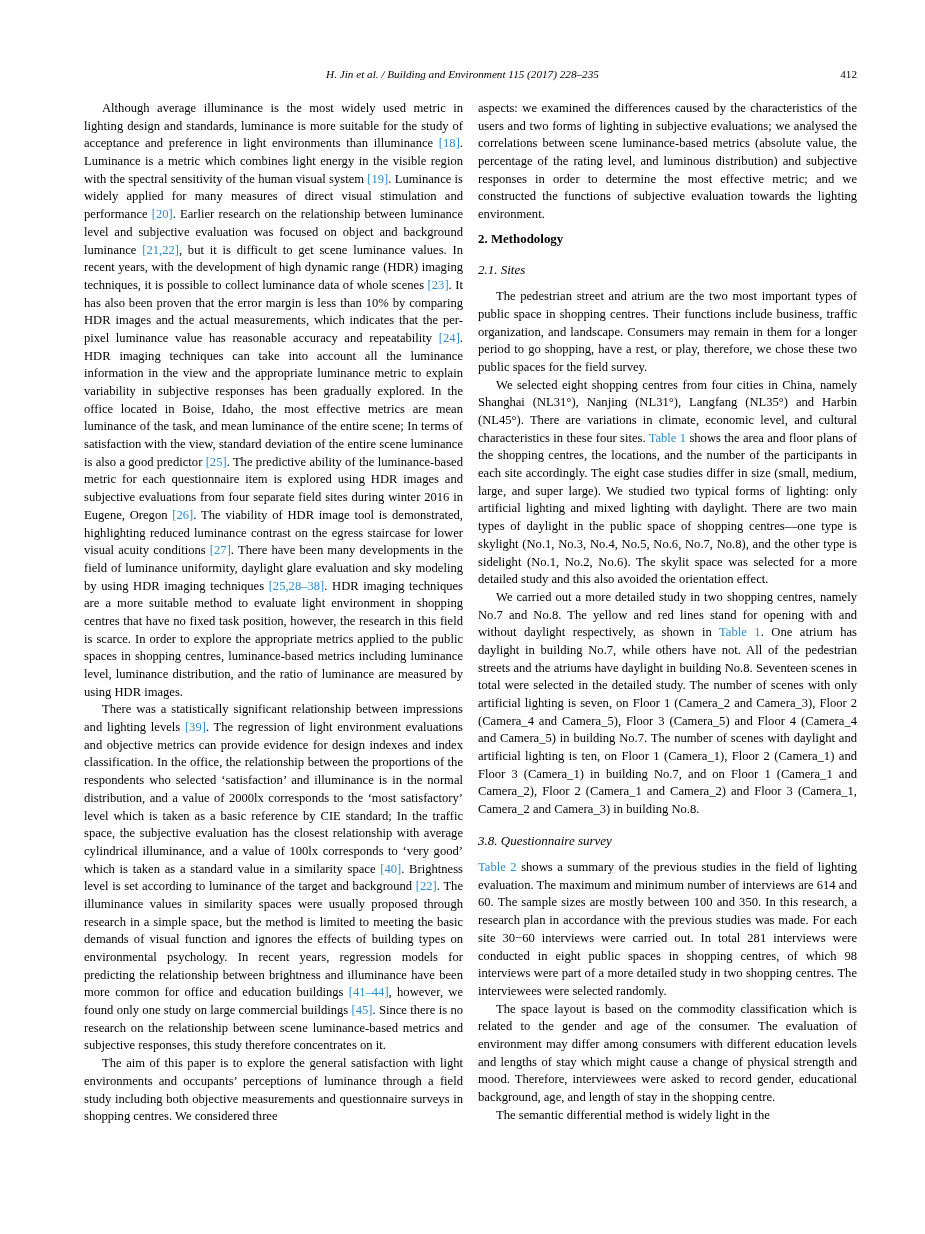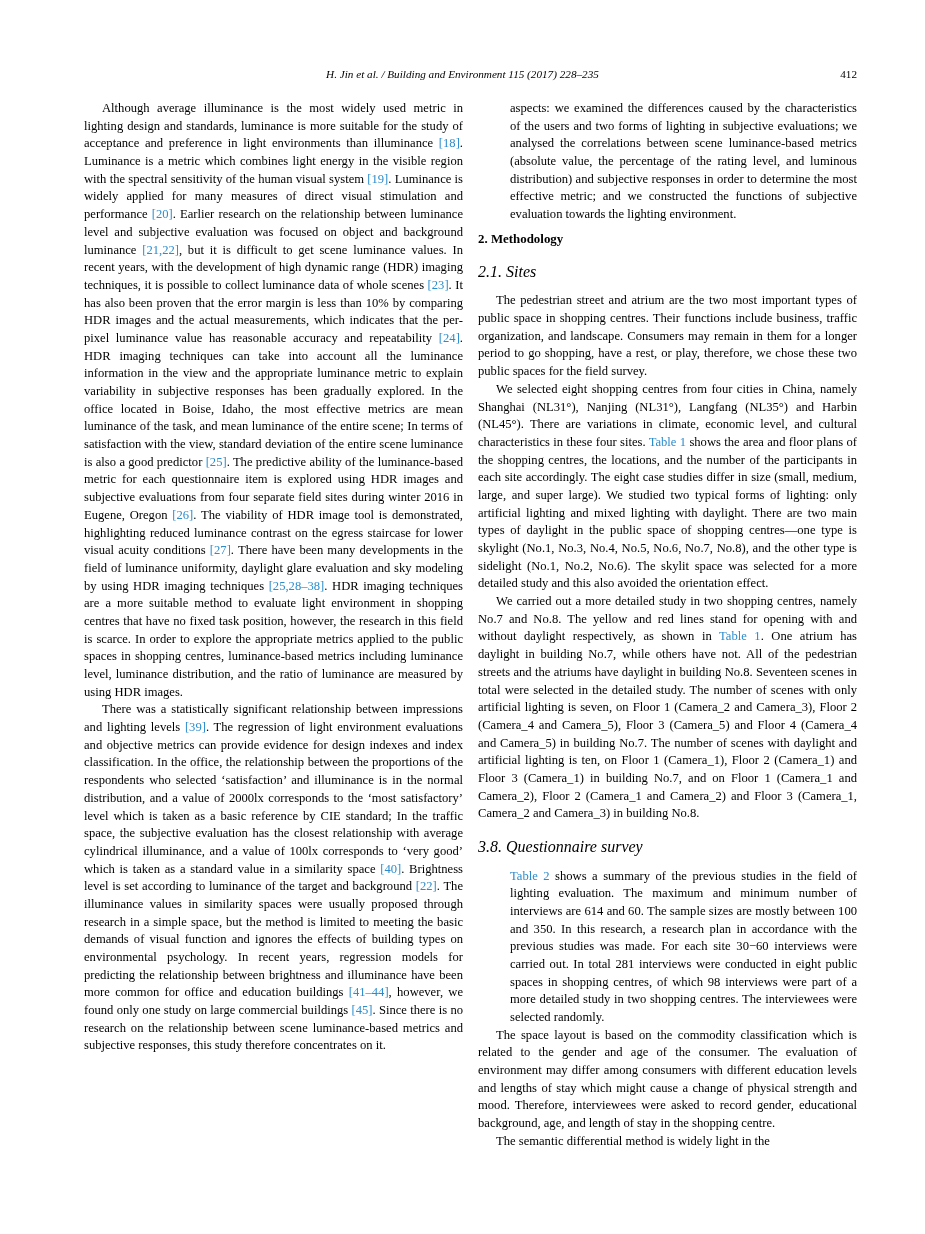--- a/index.html
+++ b/index.html
@@ -60,34 +60,34 @@
     hyphens: auto;
     -webkit-hyphens: auto;
   }
   .col-left { left: 16px; }
   .col-right { left: 410px; }
   p {
     margin: 0;
     text-indent: 18px;
     text-align: justify;
   }
-  p.noindent { text-indent: 0; margin-left: 32px; }
+  p.noindent { text-indent: 0; }
   a.ref {
     color: #2b8ccc;
     text-decoration: none;
   }
   h2.section {
     font-size: 12.9px;
     font-weight: bold;
     margin: 6px 0 10px 0;
     text-indent: 0;
     font-family: "Liberation Serif", serif;
   }
   h3.subsection {
-    font-size: 16px;
+    font-size: 13px;
     font-weight: normal;
     font-style: italic;
     margin: 13px 0 9px 0;
     text-indent: 0;
     font-family: "Liberation Serif", serif;
   }
 </style>
 </head>
 <body>
 
@@ -95,20 +95,21 @@
 
   <div class="running-head">
     <span class="rh-center">H. Jin et al. / Building and Environment 115 (2017) 228–235</span>
     <span class="rh-page">412</span>
   </div>
 
   <div class="columns">
     <div class="col col-left" id="col-left">
         <p>Although average illuminance is the most widely used metric in lighting design and standards, luminance is more suitable for the study of acceptance and preference in light environments than illuminance <a class="ref" href="#">[18]</a>. Luminance is a metric which combines light energy in the visible region with the spectral sensitivity of the human visual system <a class="ref" href="#">[19]</a>. Luminance is widely applied for many measures of direct visual stimulation and performance <a class="ref" href="#">[20]</a>. Earlier research on the relationship between luminance level and subjective evaluation was focused on object and background luminance <a class="ref" href="#">[21,22]</a>, but it is difficult to get scene luminance values. In recent years, with the development of high dynamic range (HDR) imaging techniques, it is possible to collect luminance data of whole scenes <a class="ref" href="#">[23]</a>. It has also been proven that the error margin is less than 10% by comparing HDR images and the actual measurements, which indicates that the per-pixel luminance value has reasonable accuracy and repeatability <a class="ref" href="#">[24]</a>. HDR imaging techniques can take into account all the luminance information in the view and the appropriate luminance metric to explain variability in subjective responses has been gradually explored. In the office located in Boise, Idaho, the most effective metrics are mean luminance of the task, and mean luminance of the entire scene; In terms of satisfaction with the view, standard deviation of the entire scene luminance is also a good predictor <a class="ref" href="#">[25]</a>. The predictive ability of the luminance-based metric for each questionnaire item is explored using HDR images and subjective evaluations from four separate field sites during winter 2016 in Eugene, Oregon <a class="ref" href="#">[26]</a>. The viability of HDR image tool is demonstrated, highlighting reduced luminance contrast on the egress staircase for lower visual acuity conditions <a class="ref" href="#">[27]</a>. There have been many developments in the field of luminance uniformity, daylight glare evaluation and sky modeling by using HDR imaging techniques <a class="ref" href="#">[25,28–38]</a>. HDR imaging techniques are a more suitable method to evaluate light environment in shopping centres that have no fixed task position, however, the research in this field is scarce. In order to explore the appropriate metrics applied to the public spaces in shopping centres, luminance-based metrics including luminance level, luminance distribution, and the ratio of luminance are measured by using HDR images.</p>
         <p>There was a statistically significant relationship between impressions and lighting levels <a class="ref" href="#">[39]</a>. The regression of light environment evaluations and objective metrics can provide evidence for design indexes and index classification. In the office, the relationship between the proportions of the respondents who selected ‘satisfaction’ and illuminance is in the normal distribution, and a value of 2000lx corresponds to the ‘most satisfactory’ level which is taken as a basic reference by CIE standard; In the traffic space, the subjective evaluation has the closest relationship with average cylindrical illuminance, and a value of 100lx corresponds to ‘very good’ which is taken as a standard value in a similarity space <a class="ref" href="#">[40]</a>. Brightness level is set according to luminance of the target and background <a class="ref" href="#">[22]</a>. The illuminance values in similarity spaces were usually proposed through research in a simple space, but the method is limited to meeting the basic demands of visual function and ignores the effects of building types on environmental psychology. In recent years, regression models for predicting the relationship between brightness and illuminance have been more common for office and education buildings <a class="ref" href="#">[41–44]</a>, however, we found only one study on large commercial buildings <a class="ref" href="#">[45]</a>. Since there is no research on the relationship between scene luminance-based metrics and subjective responses, this study therefore concentrates on it.</p>
+        <p>The aim of this paper is to explore the general satisfaction with light environments and occupants’ perceptions of luminance through a field study including both objective measurements and questionnaire surveys in shopping centres. We considered three</p>
       </div>
     <div class="col col-right" id="col-right">
         <p class="noindent">aspects: we examined the differences caused by the characteristics of the users and two forms of lighting in subjective evaluations; we analysed the correlations between scene luminance-based metrics (absolute value, the percentage of the rating level, and luminous distribution) and subjective responses in order to determine the most effective metric; and we constructed the functions of subjective evaluation towards the lighting environment.</p>
         <h2 class="section">2.  Methodology</h2>
         <h3 class="subsection">2.1.  Sites</h3>
         <p>The pedestrian street and atrium are the two most important types of public space in shopping centres. Their functions include business, traffic organization, and landscape. Consumers may remain in them for a longer period to go shopping, have a rest, or play, therefore, we chose these two public spaces for the field survey.</p>
         <p>We selected eight shopping centres from four cities in China, namely Shanghai (NL31°), Nanjing (NL31°), Langfang (NL35°) and Harbin (NL45°). There are variations in climate, economic level, and cultural characteristics in these four sites. <a class="ref" href="#">Table 1</a> shows the area and floor plans of the shopping centres, the locations, and the number of the participants in each site accordingly. The eight case studies differ in size (small, medium, large, and super large). We studied two typical forms of lighting: only artificial lighting and mixed lighting with daylight. There are two main types of daylight in the public space of shopping centres—one type is skylight (No.1, No.3, No.4, No.5, No.6, No.7, No.8), and the other type is sidelight (No.1, No.2, No.6). The skylit space was selected for a more detailed study and this also avoided the orientation effect.</p>
         <p>We carried out a more detailed study in two shopping centres, namely No.7 and No.8. The yellow and red lines stand for opening with and without daylight respectively, as shown in <a class="ref" href="#">Table 1</a>. One atrium has daylight in building No.7, while others have not. All of the pedestrian streets and the atriums have daylight in building No.8. Seventeen scenes in total were selected in the detailed study. The number of scenes with only artificial lighting is seven, on Floor 1 (Camera_2 and Camera_3), Floor 2 (Camera_4 and Camera_5), Floor 3 (Camera_5) and Floor 4 (Camera_4 and Camera_5) in building No.7. The number of scenes with daylight and artificial lighting is ten, on Floor 1 (Camera_1), Floor 2 (Camera_1) and Floor 3 (Camera_1) in building No.7, and on Floor 1 (Camera_1 and Camera_2), Floor 2 (Camera_1 and Camera_2) and Floor 3 (Camera_1, Camera_2 and Camera_3) in building No.8.</p>
         <h3 class="subsection">3.8.  Questionnaire survey</h3>
         <p class="noindent"><a class="ref" href="#">Table 2</a> shows a summary of the previous studies in the field of lighting evaluation. The maximum and minimum number of interviews are 614 and 60. The sample sizes are mostly between 100 and 350. In this research, a research plan in accordance with the previous studies was made. For each site 30−60 interviews were carried out. In total 281 interviews were conducted in eight public spaces in shopping centres, of which 98 interviews were part of a more detailed study in two shopping centres. The interviewees were selected randomly.</p>

